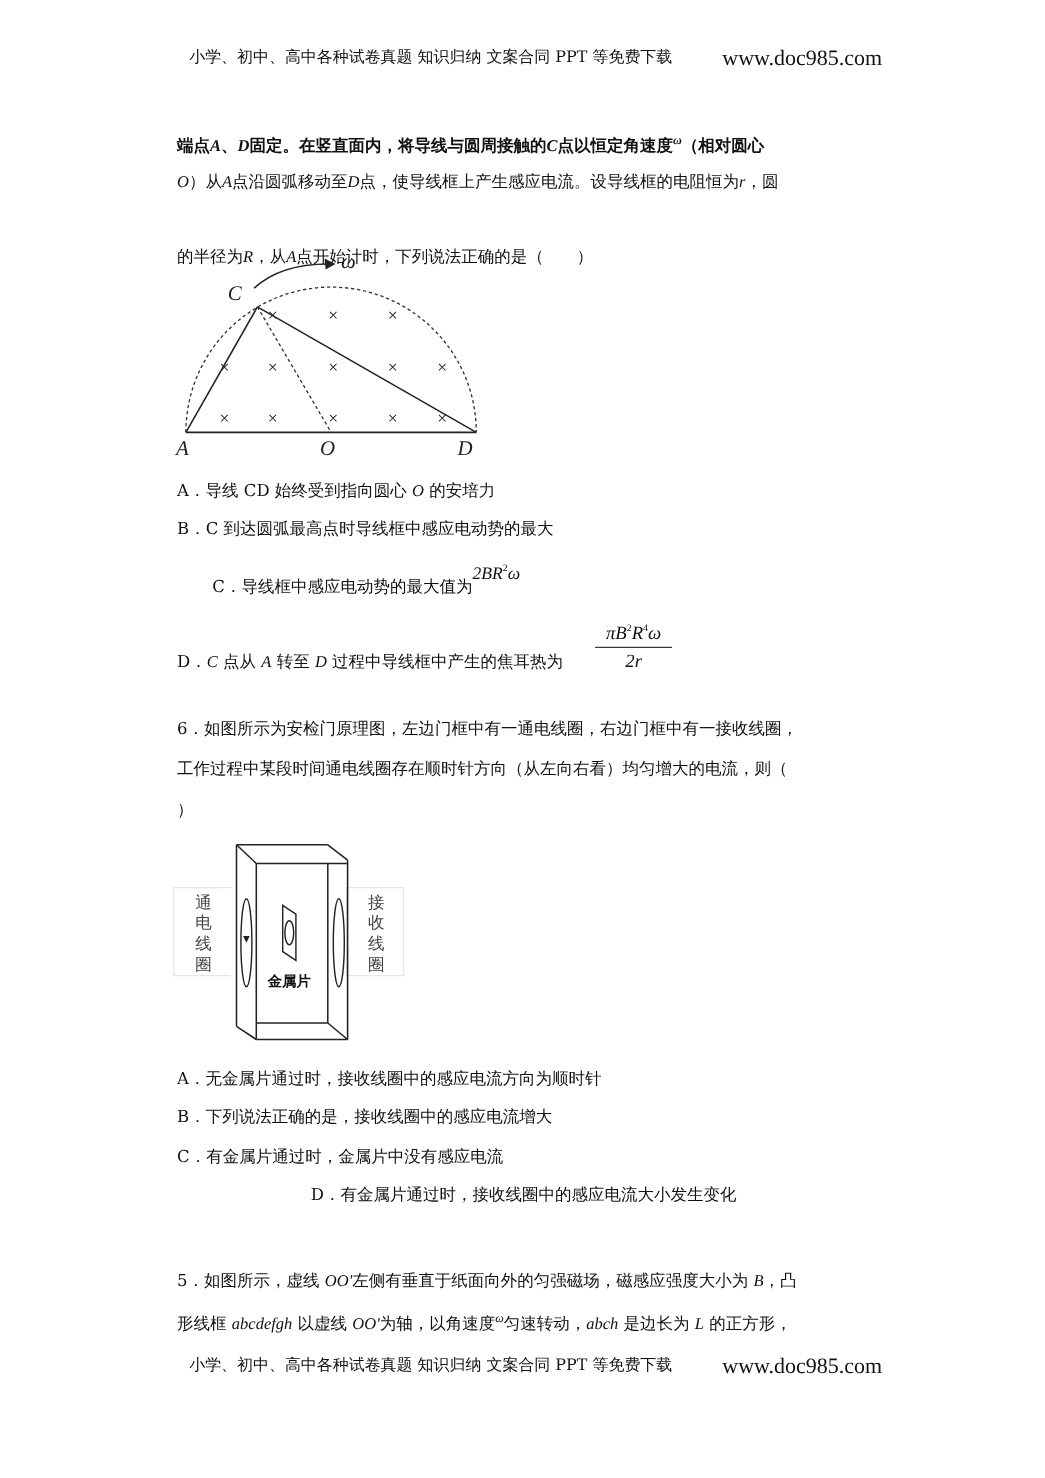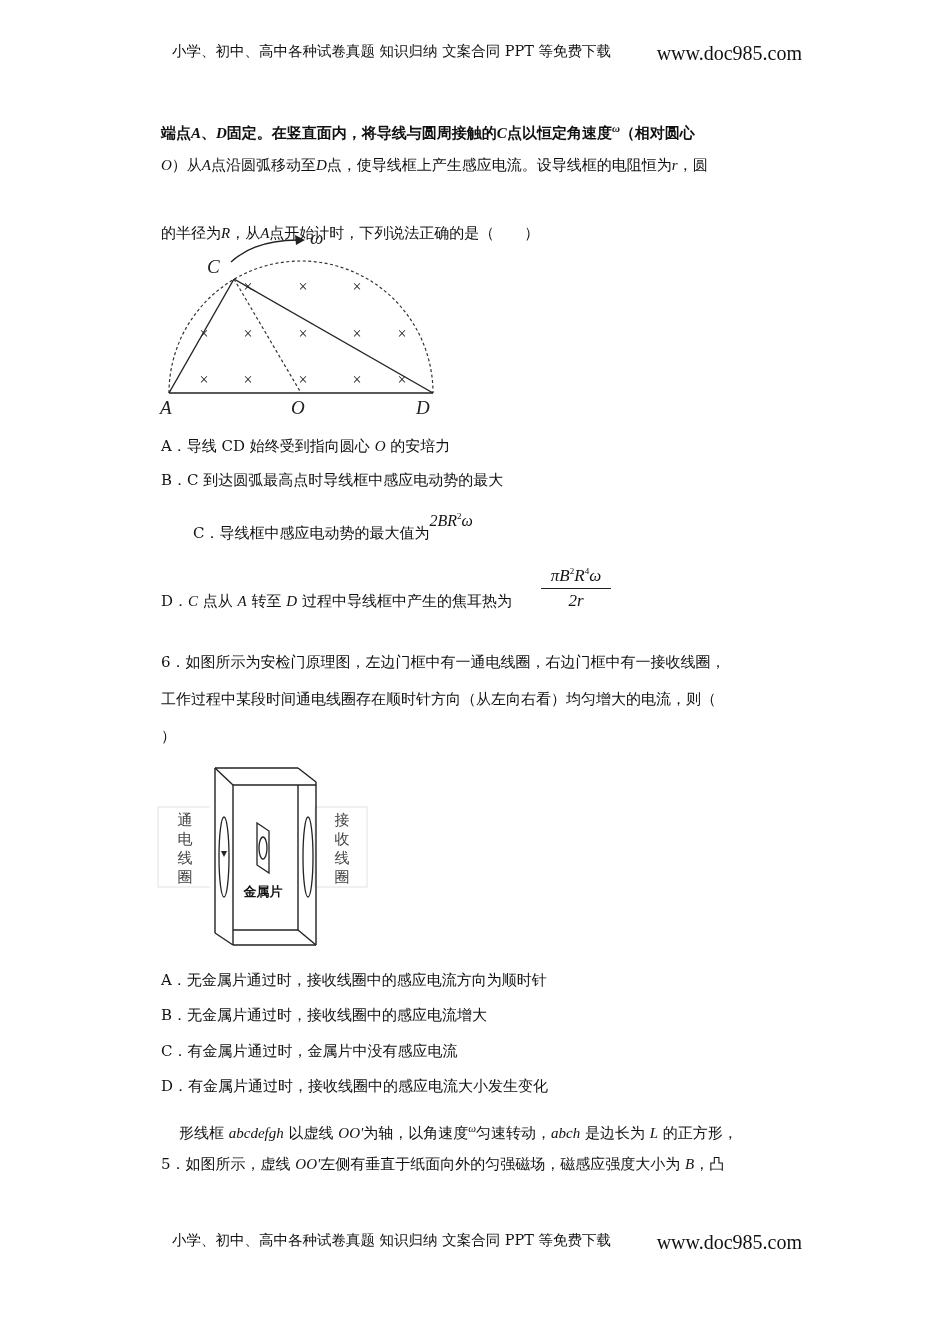--- a/index.html
+++ b/index.html
@@ -131,27 +131,27 @@
     <text x="30" y="117">圈</text>
     <text x="187" y="60">接</text>
     <text x="187" y="79">收</text>
     <text x="187" y="98">线</text>
     <text x="187" y="117">圈</text>
   </g>
   <text x="108" y="131" font-size="13" font-weight="bold" fill="#111" text-anchor="middle" font-family="DejaVu Sans, sans-serif">金属片</text>
 </svg>
 
 <div class="p" style="top:970px;">A．无金属片通过时，接收线圈中的感应电流方向为顺时针</div>
-<div class="p" style="top:1005px;">B．无金属片通过时，接收线圈中的感应电流增大</div>
+<div class="p" style="top:1005px;">B．下列说法正确的是，接收线圈中的感应电流增大</div>
 <div class="p" style="top:1041px;">C．有金属片通过时，金属片中没有感应电流</div>
-<div class="p" style="top:1076px;">D．有金属片通过时，接收线圈中的感应电流大小发生变化</div>
+<div class="p" style="top:1076px;text-align:center;">D．有金属片通过时，接收线圈中的感应电流大小发生变化</div>
 
 <div class="p" style="top:1112px;margin-top:42px;">
   <span>5．如图所示，虚线 </span><span class="i">OO'</span><span>左侧有垂直于纸面向外的匀强磁场，磁感应强度大小为 </span><span class="i">B</span><span>，凸</span>
 </div>
-<div class="p" style="top:1118px;margin-left:18px;">
+<div class="p" style="top:1189px;">
   <span>形线框 </span><span class="i">abcdefgh</span><span> 以虚线 </span><span class="i">OO'</span><span>为轴，以角速度</span><span class="i" style="font-size:11px;vertical-align:6px;">ω</span><span>匀速转动，</span><span class="i">abch</span><span> 是边长为 </span><span class="i">L</span><span> 的正方形，</span>
 </div>
 
 <div class="hdr" style="top:1231px;">
   <span>小学、初中、高中各种试卷真题  知识归纳  文案合同  PPT 等免费下载</span>
   <span class="url">www.doc985.com</span>
 </div>
 
 </body></html>

